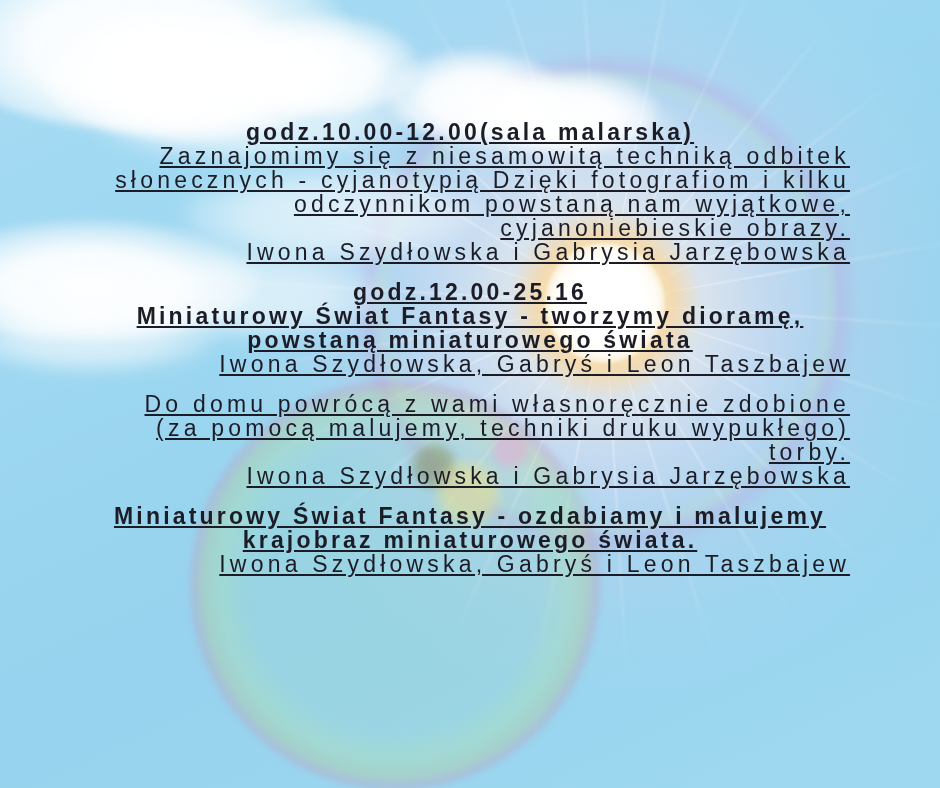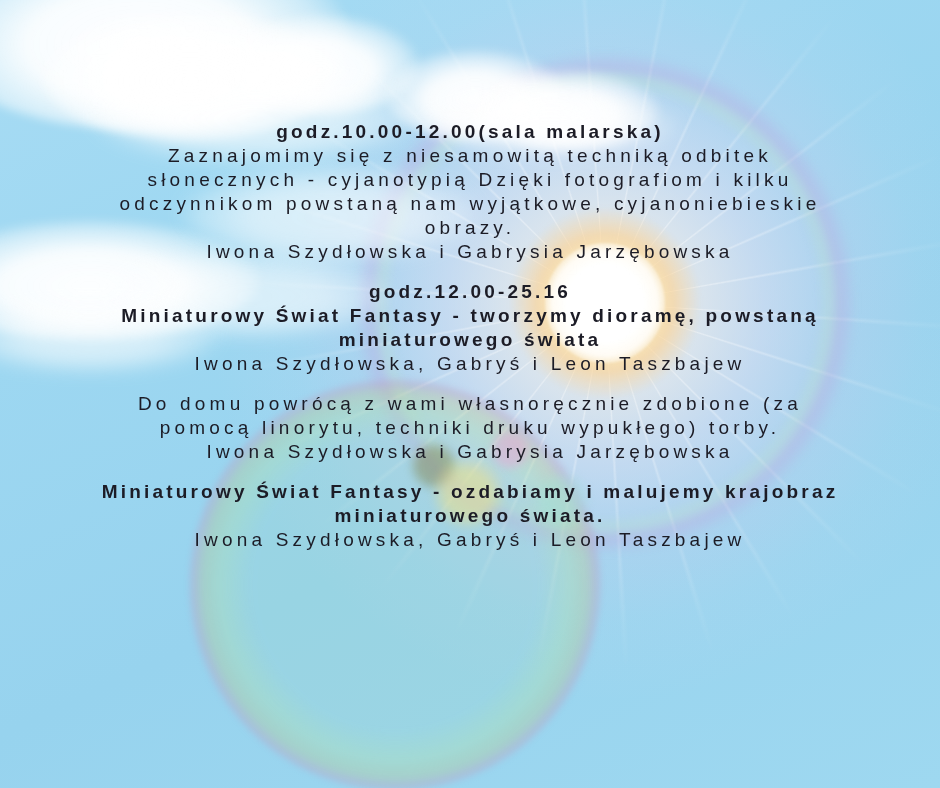--- a/index.html
+++ b/index.html
@@ -85,27 +85,28 @@
     background: radial-gradient(circle, rgba(160,225,215,0.40) 0 40%, rgba(160,225,215,0) 72%); }
 
   
   .text-layer {
     position: absolute;
     top: 120px; left: 50%;
     transform: translateX(-50%);
     width: 760px;
     text-align: center;
     color: #1c1c26;
-    font-size: 19px;
+    font-size: 23px;
     line-height: 24px;
+    text-decoration: underline;
   }
   .text-layer p { margin: 0; }
   .session { margin: 0 0 16px; }
   .b { font-weight: bold; letter-spacing: 3.2px; }
-  .r { font-weight: normal; letter-spacing: 4.2px; }
+  .r { font-weight: normal; letter-spacing: 4.2px; text-align: right; }
   .day-heading { margin: 14px 0 16px; }
 </style>
 </head>
 <body>
 
 <div class="canvas">
 
   <div class="abs sun-halo"></div>
   <div class="abs sun-rays"></div>
   <div class="abs flare-ring"></div>
@@ -144,21 +145,21 @@
     </section>
 
     <section class="session">
       <p class="b">godz.12.00-25.16</p>
       <p class="b">Miniaturowy Świat Fantasy - tworzymy dioramę, powstaną miniaturowego świata</p>
       <p class="r">Iwona Szydłowska, Gabryś i Leon Taszbajew</p>
     </section>
 
 
     <section class="session">
-      <p class="r">Do domu powrócą z wami własnoręcznie zdobione (za pomocą linorytu, techniki druku wypukłego) torby.</p>
+      <p class="r">Do domu powrócą z wami własnoręcznie zdobione (za pomocą malujemy, techniki druku wypukłego) torby.</p>
       <p class="r">Iwona Szydłowska i Gabrysia Jarzębowska</p>
     </section>
 
     <section class="session">
       <p class="b">Miniaturowy Świat Fantasy - ozdabiamy i malujemy krajobraz miniaturowego świata.</p>
       <p class="r">Iwona Szydłowska, Gabryś i Leon Taszbajew</p>
     </section>
 
   </main>
 </div>

